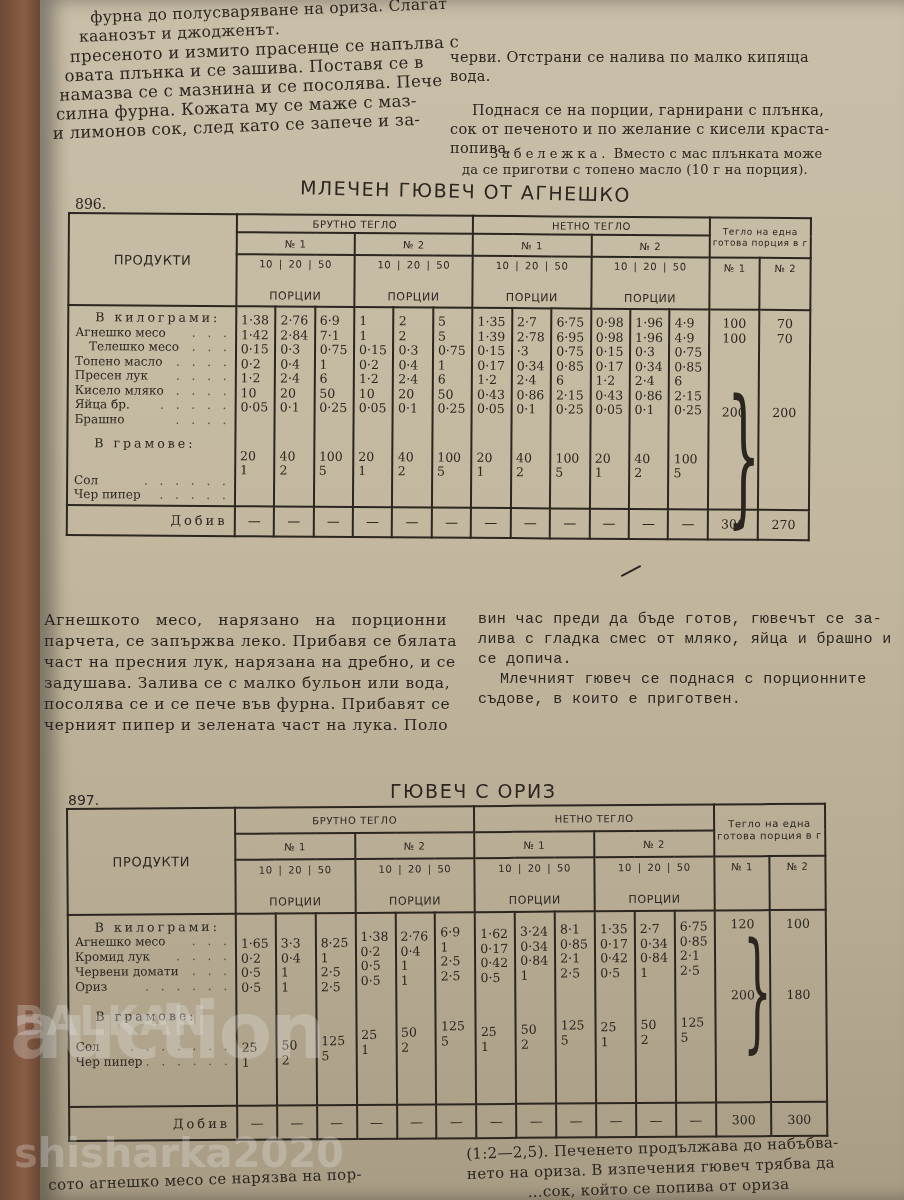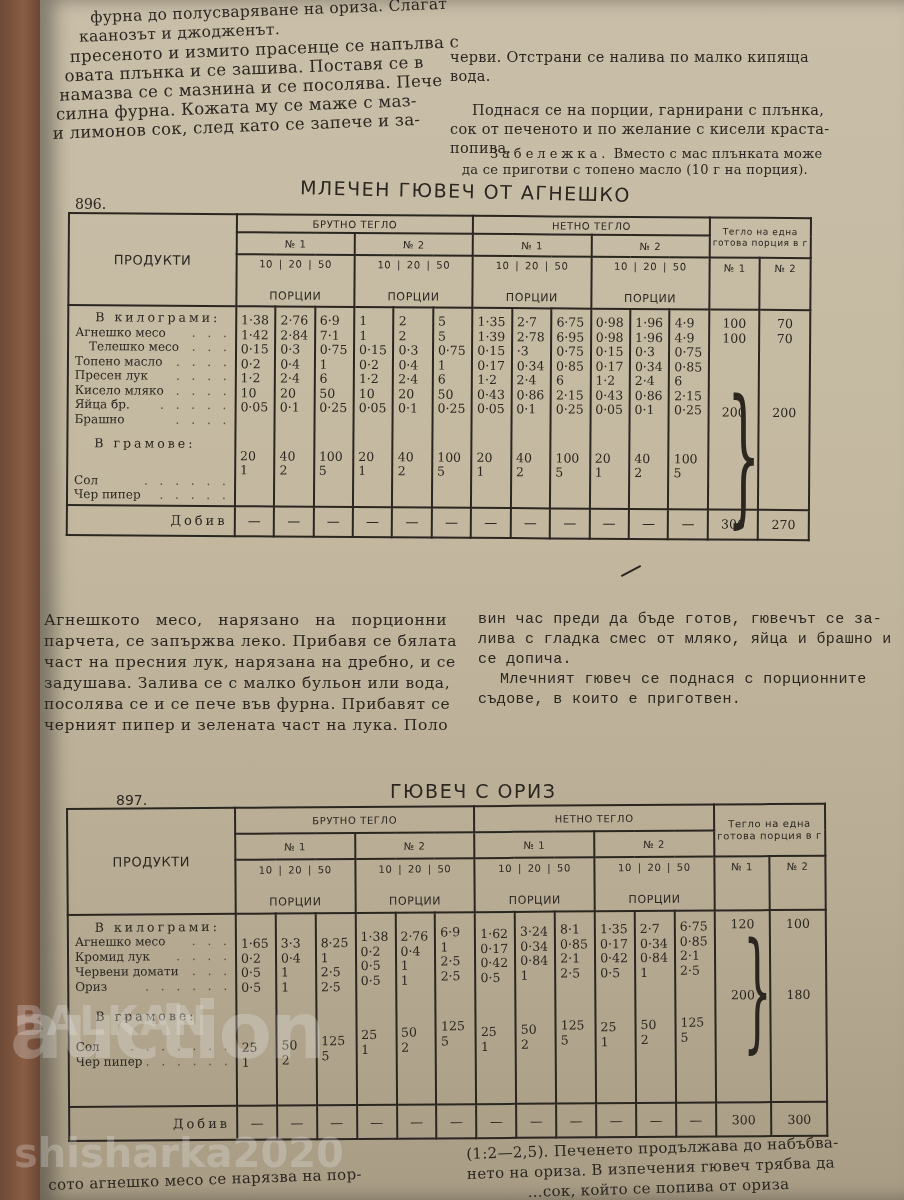--- a/index.html
+++ b/index.html
@@ -361,21 +361,21 @@
   <p>черният пипер и зелената част на лука. Поло</p>
 </div>
 <div class="para" style="left:478px; top:610px; font-size:15px; line-height:20px; letter-spacing:0.4px;font-family:Liberation Mono, monospace;">
   <p>вин час преди да бъде готов, гювечът се за-</p>
   <p>лива с гладка смес от мляко, яйца и брашно и</p>
   <p>се допича.</p>
   <p class="indent">Млечният гювеч се поднася с порционните</p>
   <p>съдове, в които е приготвен.</p>
 </div>
 
-<div class="recipe-no" style="left:68px; top:792px; font-family:'DejaVu Sans',sans-serif;margin-left:48px;">897.</div>
+<div class="recipe-no" style="left:68px; top:792px; font-family:'DejaVu Sans',sans-serif;">897.</div>
 <div class="recipe-title" style="left:390px; top:780px;">ГЮВЕЧ С ОРИЗ</div>
 
 <table class="rt" style="left:66px; top:808px; width:760px; transform: rotate(-0.4deg); transform-origin:left top;">
   <colgroup>
     <col style="width:168px">
     <col span="12" style="width:40px">
     <col style="width:56px">
       <col style="width:56px">
   </colgroup>
   <tbody>

